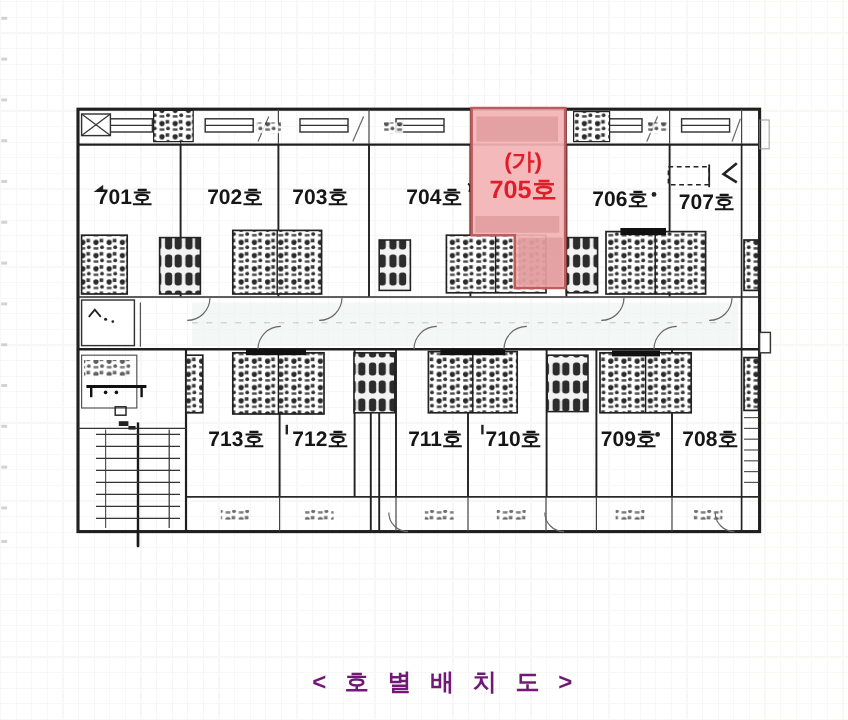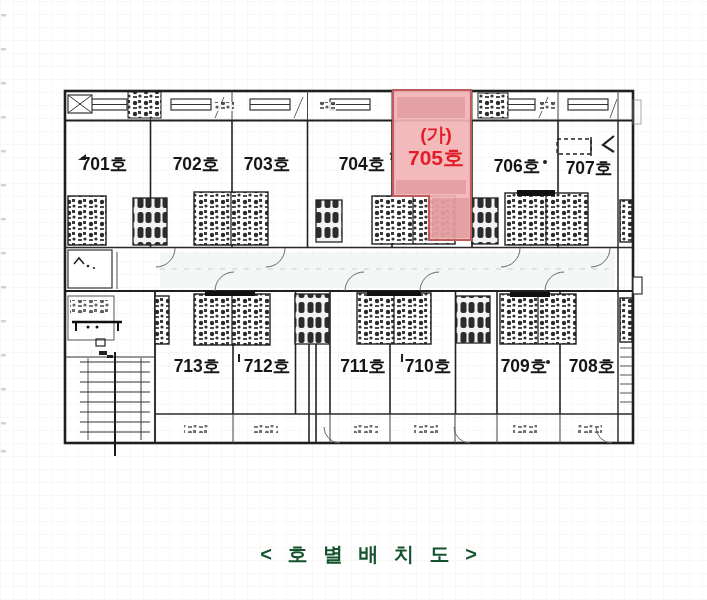--- a/index.html
+++ b/index.html
@@ -5,23 +5,23 @@
   html,body{margin:0;padding:0;background:#ffffff;}
   body{width:707px;height:600px;position:relative;overflow:hidden;
        font-family:"Liberation Sans", sans-serif;}
   .stage{position:absolute;inset:0;width:707px;height:600px;}
   
   .stage::before{content:"";position:absolute;inset:0;pointer-events:none;opacity:.45;
     background:
       repeating-linear-gradient(0deg, #f2efe9 0 1px, transparent 1px 13px),
       repeating-linear-gradient(90deg, #f2efe9 0 1px, transparent 1px 13px);}
   svg.plan{position:absolute;left:0;top:0;z-index:1;}
-  .caption{position:absolute;left:0;right:0;top:541px;z-index:2;
+  .caption{position:absolute;left:0;right:0;top:555px;z-index:2;
     text-align:center;font-size:20px;font-weight:700;letter-spacing:5px;
-    color:#14532d;padding-left:35px;}
+    color:#701a75;padding-left:35px;}
   text.room{font-family:"Liberation Sans", sans-serif;font-weight:700;
     font-size:17.5px;fill:#161616;}
   text.hl-tag{font-family:"Liberation Sans", sans-serif;font-weight:700;font-size:19px;}
   text.hl-no{font-family:"Liberation Sans", sans-serif;font-weight:700;font-size:21px;}
 </style>
 </head>
 <body>
 
 <div class="stage">
 

